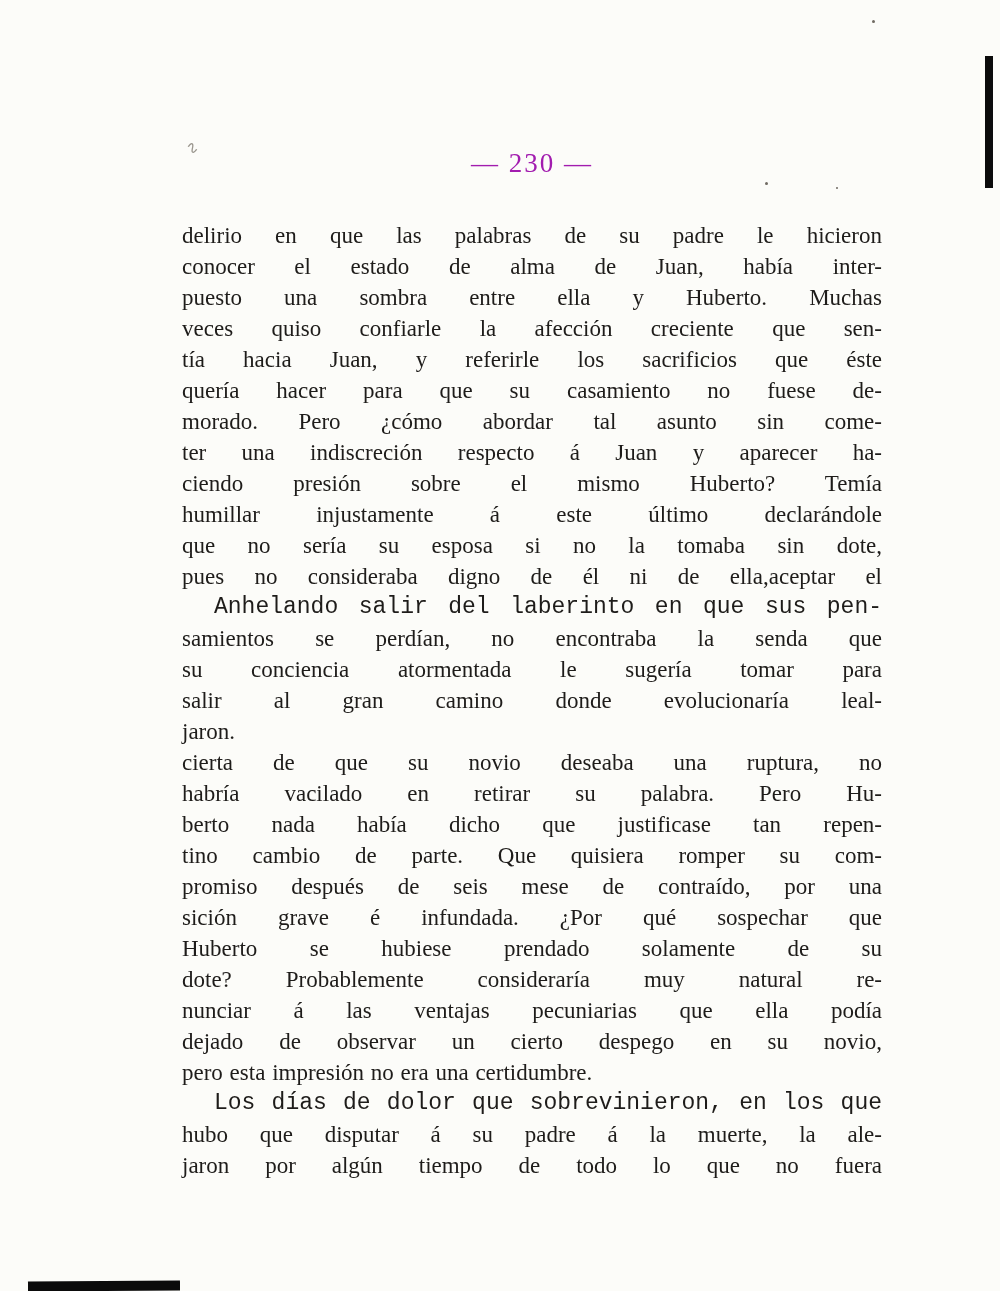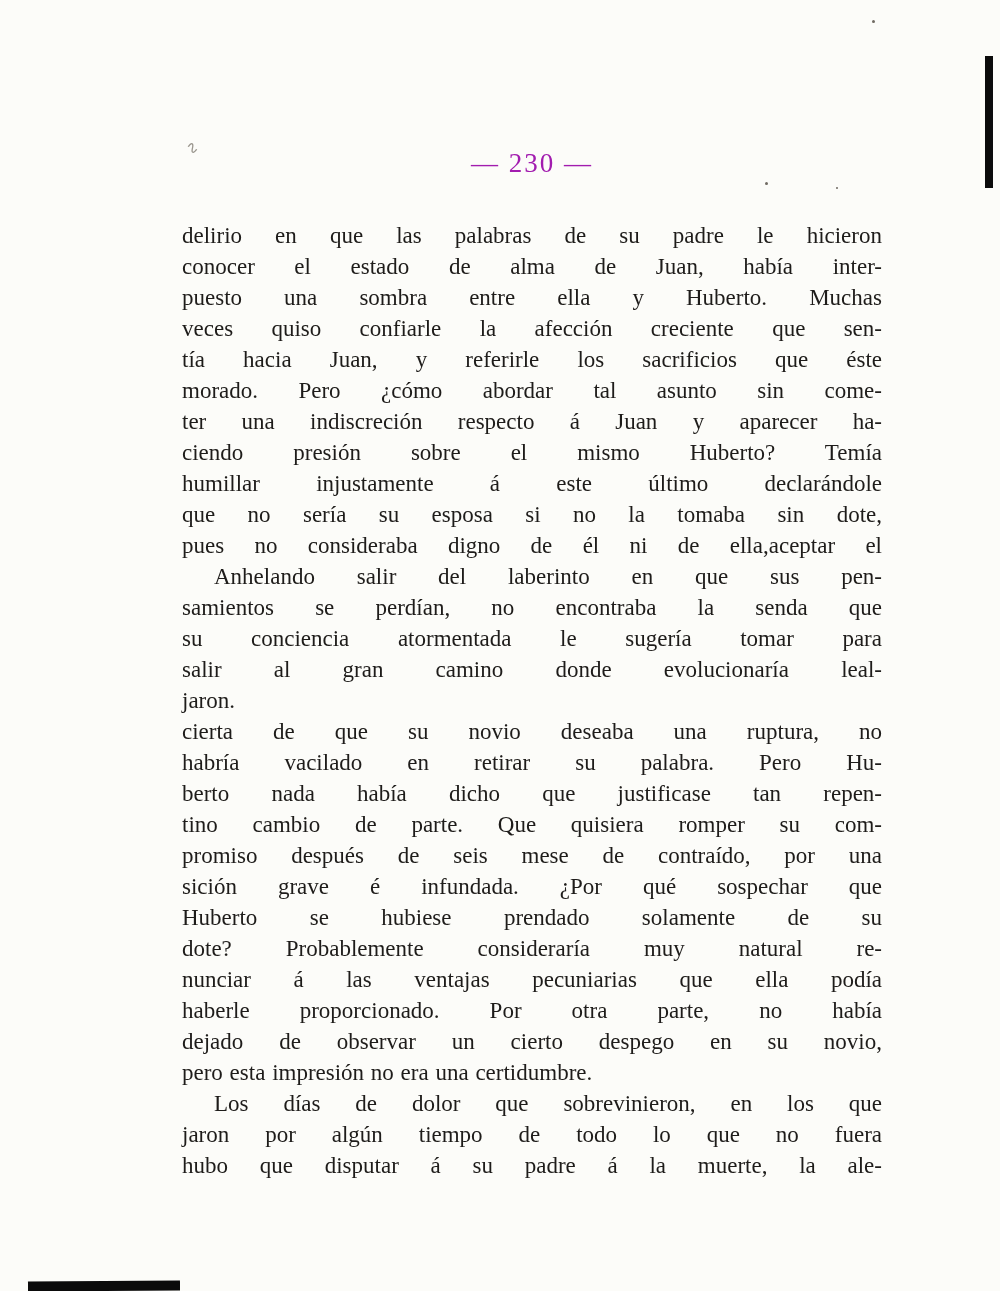--- a/index.html
+++ b/index.html
@@ -36,20 +36,21 @@
   }
   .line {
     height: 31px;
     line-height: 31px;
     text-align: justify;
     text-align-last: justify;
     word-spacing: 1px;
   }
   .line.indent {
     text-indent: 32px;
+    font-family: Liberation Mono, monospace;
   }
   .line.para-end {
     text-align-last: left;
   }
   
   .artifact {
     position: absolute;
     background: #0b0b0b;
   }
   .artifact-right-bar {
@@ -92,46 +93,46 @@
   <span class="artifact-squiggle">∿</span>
 
   <div class="page-number">— 230 —</div>
 
   <div class="text-block">
       <div class="line">delirio en que las palabras de su padre le hicieron</div>
       <div class="line">conocer el estado de alma de Juan, había inter-</div>
       <div class="line">puesto una sombra entre ella y Huberto. Muchas</div>
       <div class="line">veces quiso confiarle la afección creciente que sen-</div>
       <div class="line">tía hacia Juan, y referirle los sacrificios que éste</div>
+      <div class="line">quería hacer para que su casamiento no fuese de-</div>
       <div class="line">morado. Pero ¿cómo abordar tal asunto sin come-</div>
       <div class="line">ter una indiscreción respecto á Juan y aparecer ha-</div>
       <div class="line">ciendo presión sobre el mismo Huberto? Temía</div>
       <div class="line">humillar injustamente á este último declarándole</div>
       <div class="line">que no sería su esposa si no la tomaba sin dote,</div>
       <div class="line">pues no consideraba digno de él ni de ella,aceptar el</div>
       <div class="line indent">Anhelando salir del laberinto en que sus pen-</div>
       <div class="line">samientos se perdían, no encontraba la senda que</div>
       <div class="line">su conciencia atormentada le sugería tomar para</div>
       <div class="line">salir al gran camino donde evolucionaría leal-</div>
       <div class="line para-end">jaron.</div>
       <div class="line">cierta de que su novio deseaba una ruptura, no</div>
       <div class="line">habría vacilado en retirar su palabra. Pero Hu-</div>
       <div class="line">berto nada había dicho que justificase tan repen-</div>
       <div class="line">tino cambio de parte. Que quisiera romper su com-</div>
       <div class="line">promiso después de seis mese de contraído, por una</div>
       <div class="line">sición grave é infundada. ¿Por qué sospechar que</div>
       <div class="line">Huberto se hubiese prendado solamente de su</div>
       <div class="line">dote? Probablemente consideraría muy natural re-</div>
       <div class="line">nunciar á las ventajas pecuniarias que ella podía</div>
-      <div class="line">haberle proporcionado. Por otra parte, no había</div>
       <div class="line">dejado de observar un cierto despego en su novio,</div>
       <div class="line para-end">pero esta impresión no era una certidumbre.</div>
       <div class="line indent">Los días de dolor que sobrevinieron, en los que</div>
+      <div class="line">hubo que disputar á su padre á la muerte, la ale-</div>
       <div class="line">jaron por algún tiempo de todo lo que no fuera</div>
-      <div class="line">hubo que disputar á su padre á la muerte, la ale-</div>
     </div>
 
   <div class="artifact artifact-right-bar"></div>
 
   <div class="artifact artifact-bottom-bar"></div>
 
   <div class="artifact-dot dot-1"></div>
   <div class="artifact-dot dot-2"></div>
   <div class="artifact-dot dot-3"></div>
 

